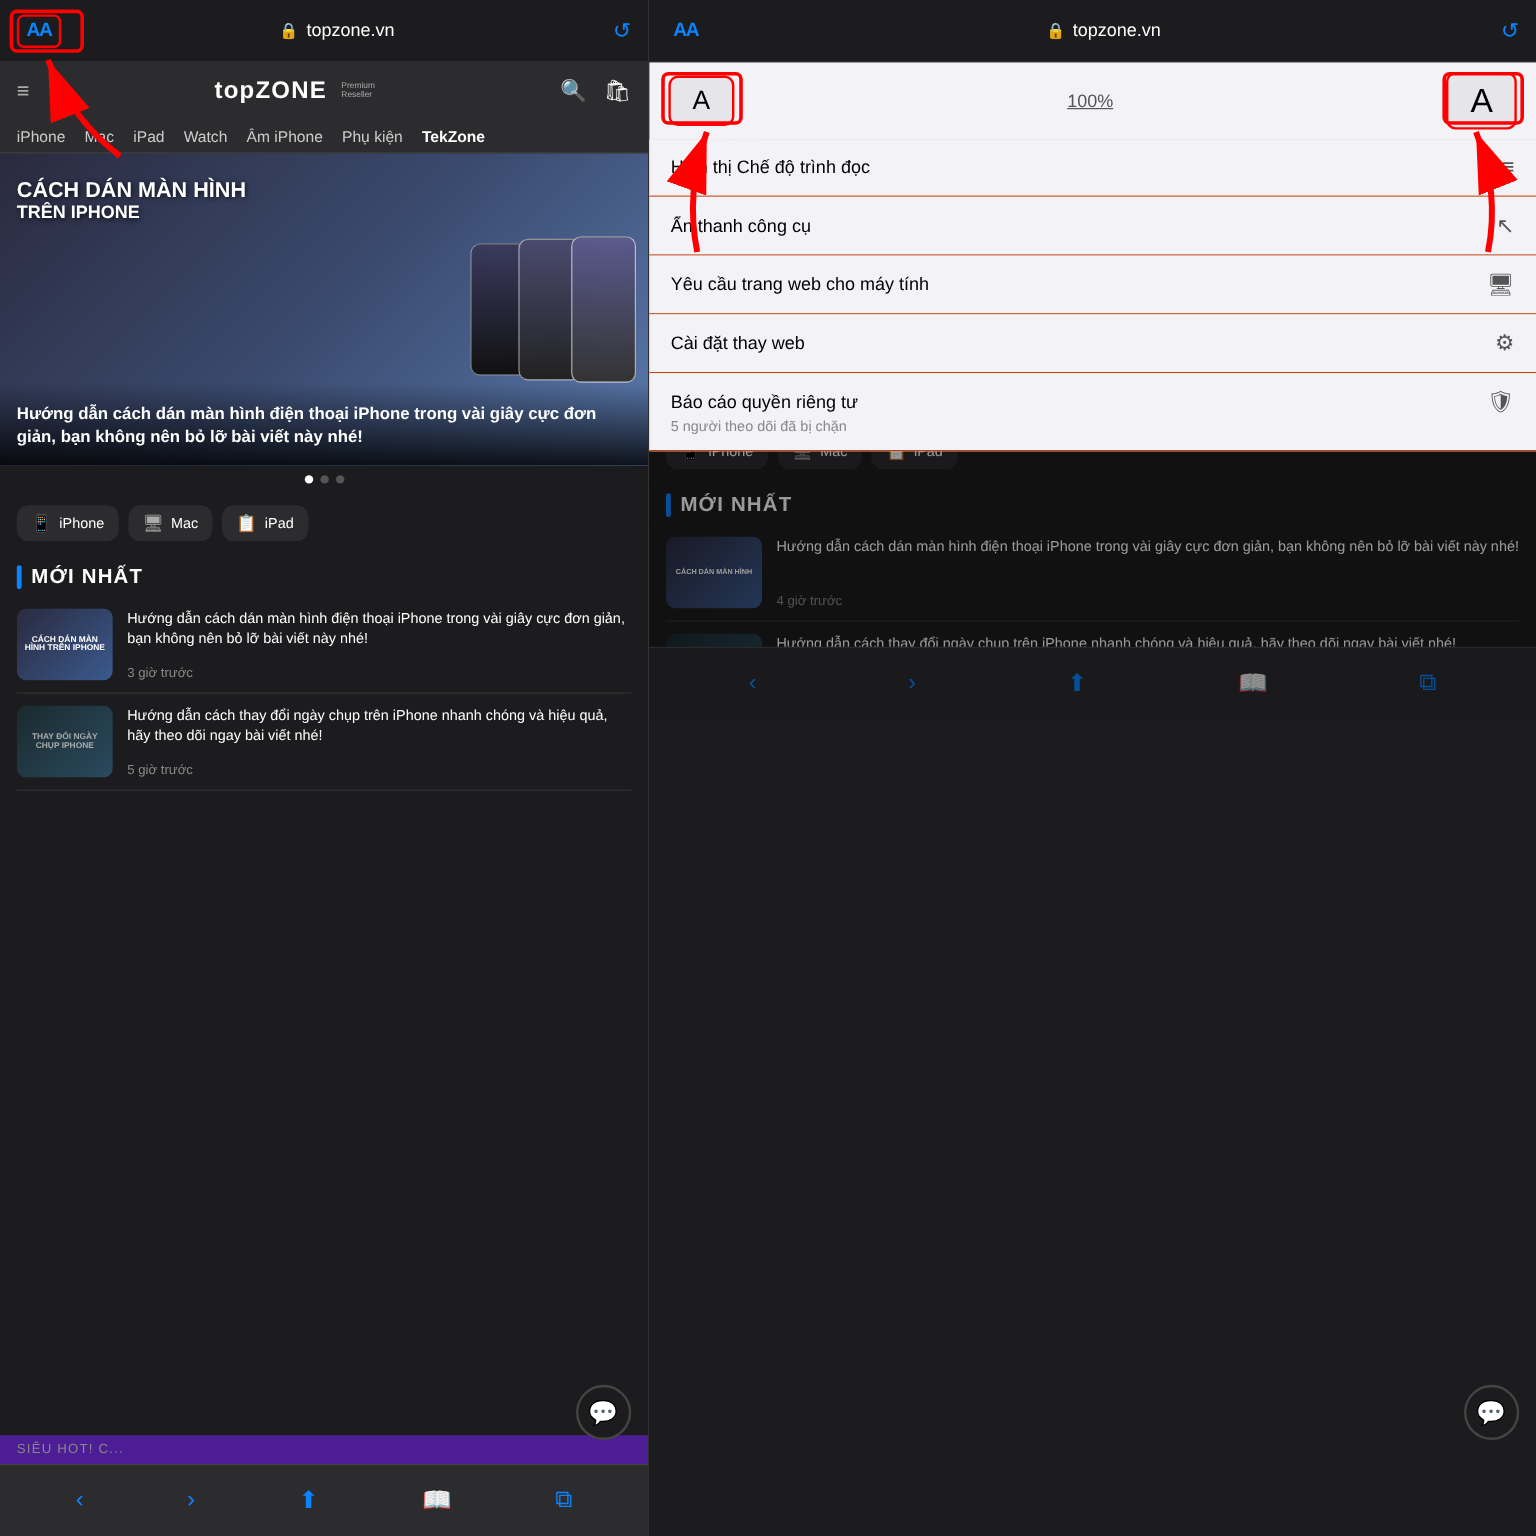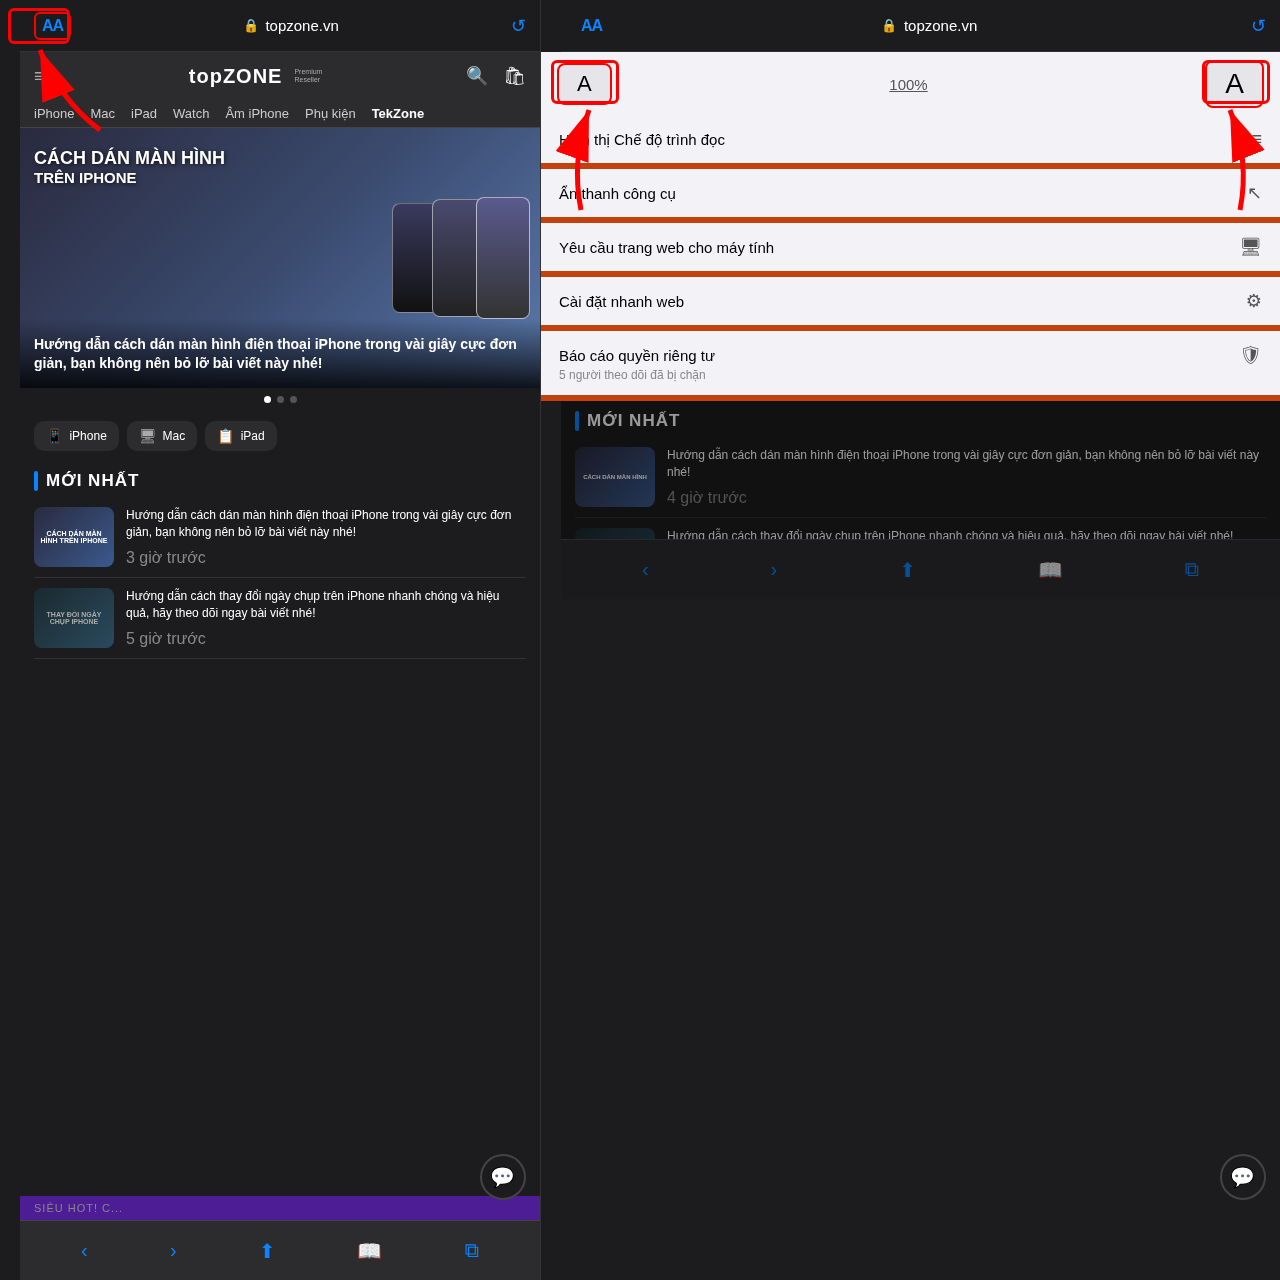--- a/index.html
+++ b/index.html
@@ -14,21 +14,20 @@
 
     
     .phone-panel {
       width: 540px;
       height: 1280px;
       background: #1c1c1e;
       display: flex;
       flex-direction: column;
       position: relative;
       overflow: hidden;
-      padding-left: 20px;
     }
 
     .divider {
       width: 1px;
       background: #333;
       flex-shrink: 0;
     }
 
     
     .address-bar {
@@ -283,21 +282,21 @@
 
     .article-title {
       color: #fff;
       font-size: 12px;
       line-height: 1.4;
       font-weight: 500;
     }
 
     .article-time {
       color: #888;
-      font-size: 16px;
+      font-size: 11px;
       margin-top: 4px;
     }
 
     
     .bottom-bar {
       height: 60px;
       background: #2c2c2e;
       border-top: 1px solid #444;
       display: flex;
       align-items: center;
@@ -358,21 +357,21 @@
 
     .dropdown-menu {
       background: #f2f2f7;
     }
 
     .menu-item {
       display: flex;
       align-items: center;
       justify-content: space-between;
       padding: 13px 18px;
-      border-bottom: 6px solid #c2410c;
+      border-bottom: 1px solid #c2410c;
       background: #f2f2f7;
     }
 
     .menu-item-text {
       font-size: 15px;
       color: #000;
     }
 
     .menu-item-icon {
       font-size: 18px;
@@ -597,21 +596,21 @@
       </div>
       <div class="menu-item">
         <span class="menu-item-text">Ẩn thanh công cụ</span>
         <span class="menu-item-icon">↖</span>
       </div>
       <div class="menu-item">
         <span class="menu-item-text">Yêu cầu trang web cho máy tính</span>
         <span class="menu-item-icon">🖥</span>
       </div>
       <div class="menu-item">
-        <span class="menu-item-text">Cài đặt nhanh web</span>
+        <span class="menu-item-text">Cài đặt thay web</span>
         <span class="menu-item-icon">⚙</span>
       </div>
       <div class="menu-item privacy-note">
         <div style="display:flex;align-items:center;justify-content:space-between;width:100%;text-align:center;">
           <span class="menu-item-text">Báo cáo quyền riêng tư</span>
           <span class="menu-item-icon">🛡</span>
         </div>
         <span class="privacy-subtitle">5 người theo dõi đã bị chặn</span>
       </div>
     </div>

